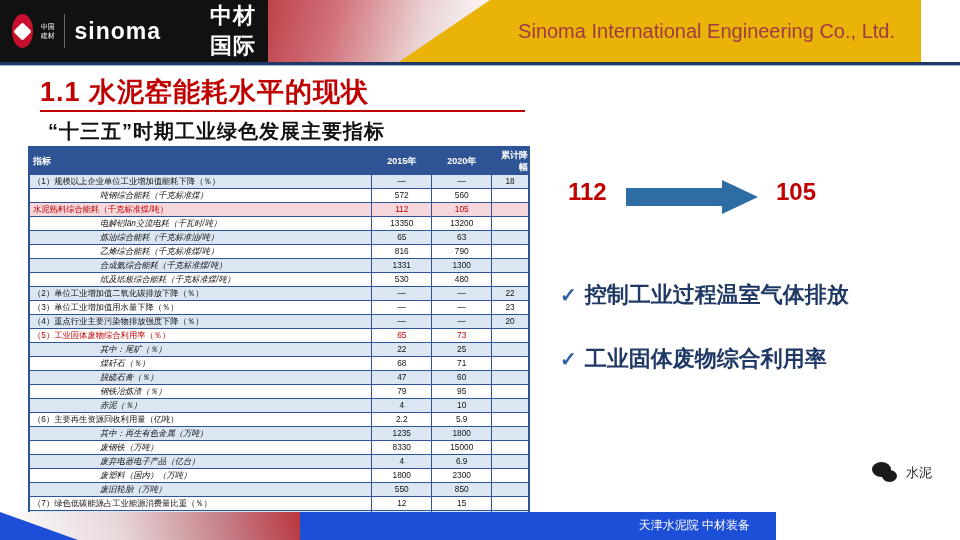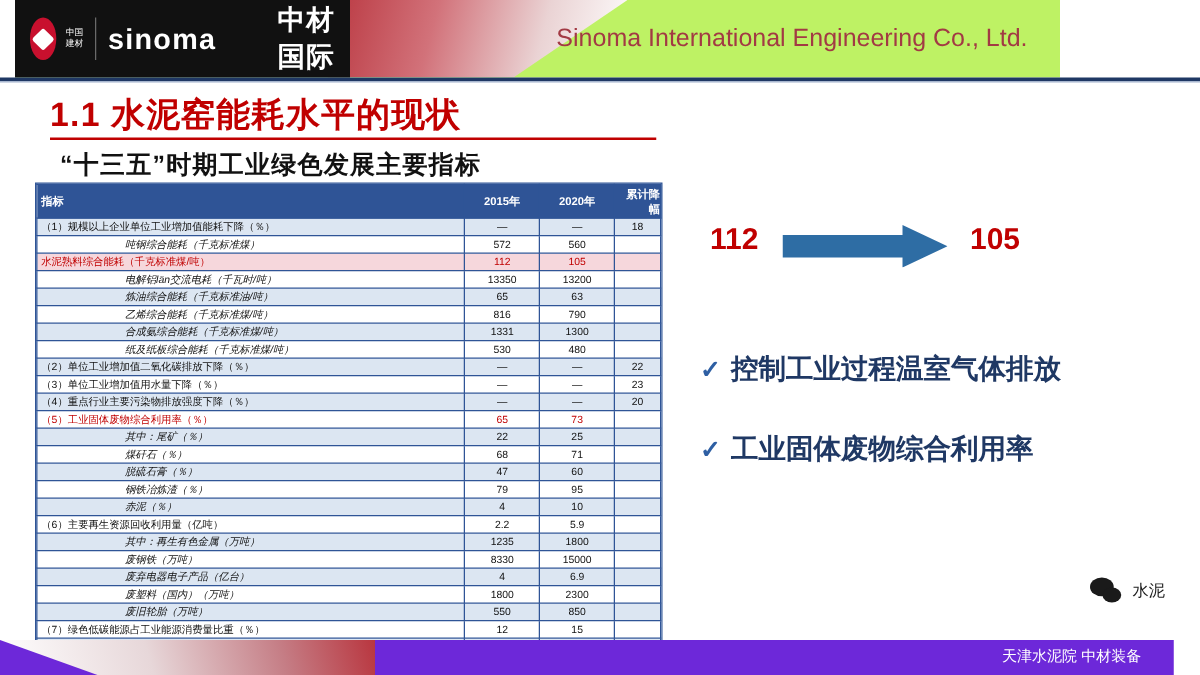--- a/index.html
+++ b/index.html
@@ -4,22 +4,22 @@
 <style>
   html,body{margin:0;padding:0;}
   body{
     width:960px;height:540px;overflow:hidden;
     background:#ffffff;
     font-family:"Liberation Sans", sans-serif;
     position:relative;
   }
   
   .header{
-    position:absolute;left:12px;top:0;width:836px;height:62px;
-    background:#bef264;
+    position:absolute;left:0;top:0;width:921px;height:62px;
+    background:#eab308;
   }
   .brandbar{
     position:absolute;left:0;top:0;width:268px;height:62px;
     background:#111111;
     display:flex;align-items:center;
   }
   .logo-circle{
     width:34px;height:34px;border-radius:50%;
     background:#c8102e;margin-left:12px;margin-right:6px;
     display:flex;align-items:center;justify-content:center;
@@ -130,22 +130,22 @@
     width:26px;height:22px;margin-right:8px;position:relative;
   }
   .wechat-icon .b{
     position:absolute;background:#1a1a1a;border-radius:50%;
   }
   .wi1{width:19px;height:15px;left:0;top:0;}
   .wi2{width:15px;height:12px;left:10px;top:8px;background:#1a1a1a;}
 
   
   .footer{
-    position:absolute;left:0;bottom:0;width:939px;height:28px;
-    background:#6d28d9;
+    position:absolute;left:0;bottom:0;width:776px;height:28px;
+    background:#1d4ed8;
   }
   .footer-swoosh{
     position:absolute;left:0;bottom:0;width:300px;height:28px;
     background:linear-gradient(75deg,#ffffff 0%,#e7d7d9 40%,#c57d85 75%,#b9363f 100%);
     clip-path:polygon(0 0,100% 0,100% 100%,26% 100%);
   }
   .footer-text{
     position:absolute;right:26px;bottom:6px;color:#ffffff;font-size:12px;
   }
 </style>

